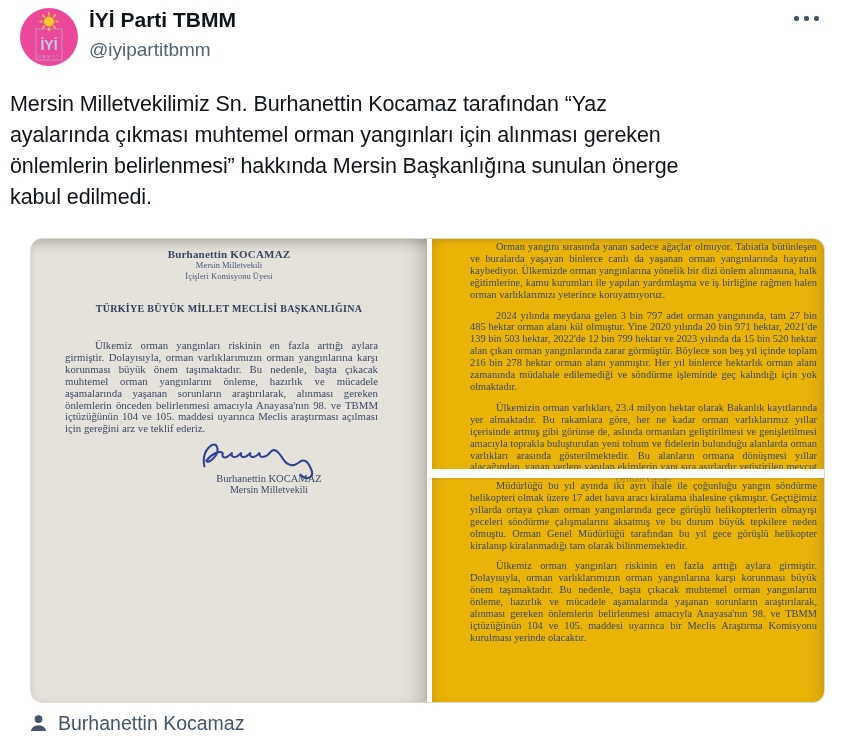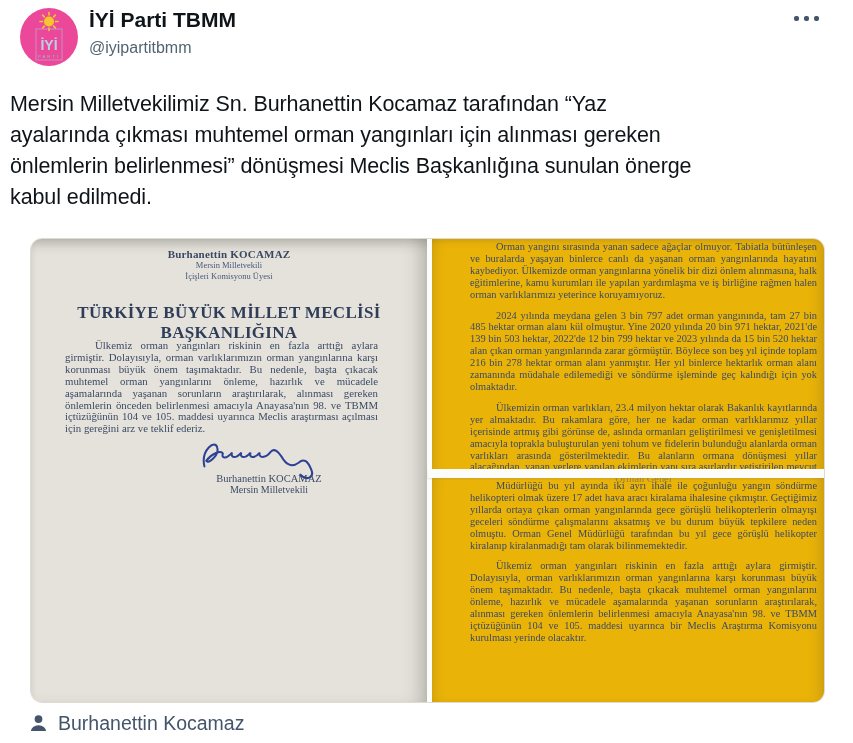--- a/index.html
+++ b/index.html
@@ -4,21 +4,21 @@
 <style>
   html,body{margin:0;padding:0;background:#ffffff;width:853px;height:743px;overflow:hidden;
     font-family:"Liberation Sans","DejaVu Sans",sans-serif;}
   .stage{position:relative;width:853px;height:743px;background:#fff;}
 
   
   .tw-header{position:absolute;top:0;left:0;right:0;height:86px;}
   .avatar{position:absolute;left:20px;top:8px;width:58px;height:58px;border-radius:50%;
     background:#ec4899;overflow:hidden;cursor:pointer;}
   .author-name{position:absolute;left:89px;top:8px;font-size:21px;font-weight:700;color:#0f1419;}
-  .author-handle{position:absolute;left:89px;top:39px;font-size:16px;color:#536471;}
+  .author-handle{position:absolute;left:89px;top:39px;font-size:19px;color:#536471;}
   .more-btn{position:absolute;right:30px;top:12px;display:flex;gap:5px;cursor:pointer;padding:4px;}
   .more-btn i{width:5px;height:5px;border-radius:2px;background:#44546a;display:block;}
 
   
   .tweet-text{position:absolute;top:89px;left:10px;width:828px;font-size:21.5px;line-height:31px;
     color:#0f1419;white-space:pre-line;letter-spacing:-0.1px;}
 
   
   .media{position:absolute;top:238px;left:30px;width:793px;height:463px;border-radius:12px;
     background:#fdfdfc;border:1px solid #dddbd4;overflow:hidden;cursor:pointer;
@@ -26,21 +26,21 @@
   .page{position:absolute;top:0;height:100%;}
   .page-left{left:0;width:396px;background:#e4e2db;
     box-shadow:inset -16px 0 18px -10px rgba(70,68,58,.30), inset 0 12px 12px -8px rgba(70,68,58,.30), inset 4px 0 8px -6px rgba(70,68,58,.18);}
   .page-right{left:401px;right:0;background:#eab308;
     box-shadow:inset 10px 0 12px -8px rgba(70,68,58,.18), inset -12px 0 14px -9px rgba(70,68,58,.22), inset 0 8px 10px -7px rgba(70,68,58,.18);}
 
   .lp-header{position:absolute;top:9px;left:0;right:0;text-align:center;color:#3a4862;}
   .lp-name{font-size:11px;font-weight:700;letter-spacing:.2px;}
   .lp-sub{font-size:8.5px;line-height:11px;color:#49587a;}
   .lp-title{position:absolute;top:64px;left:0;right:0;text-align:center;font-weight:700;
-    font-size:17px;letter-spacing:.3px;color:#2f3d59;}
+    font-size:10px;letter-spacing:.3px;color:#2f3d59;}
   .lp-body{position:absolute;top:101px;left:34px;width:313px;font-size:10.8px;line-height:11.9px;
     text-align:justify;text-indent:30px;color:#3c4a66;}
   .lp-sign{position:absolute;top:196px;left:118px;width:240px;text-align:center;color:#3c4a66;}
   .lp-sign svg{display:block;margin:0 auto -10px auto;}
   .lp-sign-name{font-size:10.5px;}
   .lp-sign-title{font-size:10px;}
 
   .rp-top{position:absolute;top:2px;left:38px;width:347px;height:229px;overflow:hidden;}
   .rp-bottom{position:absolute;top:241px;left:38px;width:347px;}
   .rp-top p,.rp-bottom p{margin:0 0 9px 0;font-size:10.4px;line-height:11.9px;text-align:justify;
@@ -85,21 +85,21 @@
     <div class="author-handle">@iyipartitbmm</div>
     <div class="more-btn">
         <i></i>
         <i></i>
         <i></i>
       </div>
   </div>
 
   <div class="tweet-text">Mersin Milletvekilimiz Sn. Burhanettin Kocamaz tarafından “Yaz
 ayalarında çıkması muhtemel orman yangınları için alınması gereken
-önlemlerin belirlenmesi” dönüşmesi Meclis Başkanlığına sunulan önerge
+önlemlerin belirlenmesi” hakkında Mersin Başkanlığına sunulan önerge
 kabul edilmedi.</div>
 
   <div class="media">
 
     <div class="page page-left">
       <div class="lp-header">
         <div class="lp-name">Burhanettin KOCAMAZ</div>
         <div class="lp-sub">Mersin Milletvekili</div>
         <div class="lp-sub">İçişleri Komisyonu Üyesi</div>
       </div>

